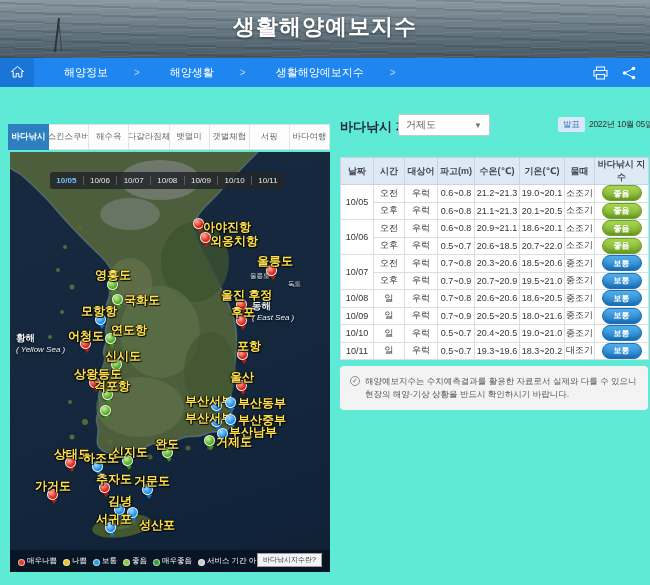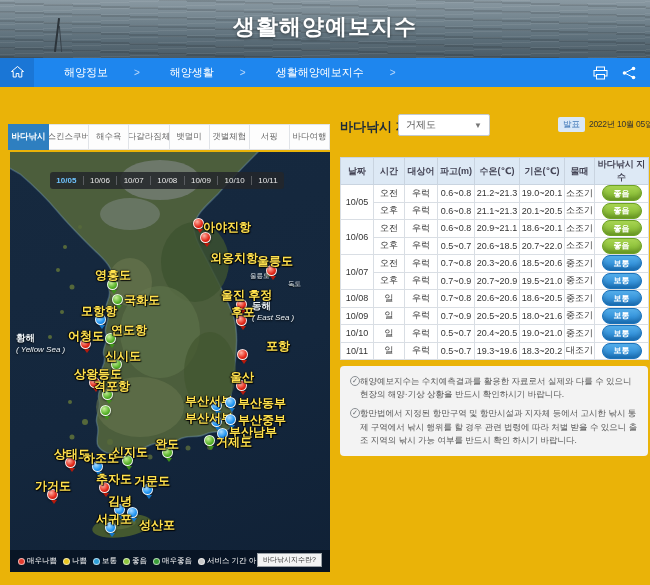--- a/index.html
+++ b/index.html
@@ -1,18 +1,18 @@
 <!DOCTYPE html>
 <html><head>
 <meta charset="utf-8">
 <style>
   * { margin:0; padding:0; box-sizing:border-box; }
   html,body { width:650px; height:585px; }
   body { font-family:"Liberation Sans","DejaVu Sans",sans-serif; background:#fff; }
-  #page { position:relative; width:650px; height:585px; overflow:hidden; background:#eab308; }
+  #page { position:relative; width:650px; height:585px; overflow:hidden; background:#5eead4; }
 
   
   .banner { position:absolute; left:0; top:0; width:650px; height:58px; overflow:hidden;
     background:
       repeating-linear-gradient(178deg, rgba(255,255,255,.07) 0 1px, rgba(0,0,0,0) 1px 6px),
       repeating-linear-gradient(2deg, rgba(0,0,0,.12) 0 2px, rgba(0,0,0,0) 2px 9px),
       linear-gradient(180deg,#8a99a2 0%,#72838d 35%,#5a6c77 70%,#4a5a64 100%); }
   .banner .rod { position:absolute; left:56px; top:18px; width:1.5px; height:34px; background:#2c343a; transform:rotate(7deg); }
   .banner .rod2 { position:absolute; left:60px; top:26px; width:1px; height:26px; background:#39424a; transform:rotate(-5deg); }
   .banner-title { position:absolute; left:0; top:12px; width:100%; text-align:center;
@@ -55,21 +55,21 @@
   .pin.blue:after { border-top:4px solid #1273c4; }
   .plabel { position:absolute; font-size:12px; font-weight:bold; color:#ffe14d; white-space:nowrap;
     text-shadow:1px 1px 1px #000,0 0 2px #000,-1px 0 1px #000; }
   .sea-name { position:absolute; color:#eef4f8; text-align:left; text-shadow:0 1px 2px #000; }
   .sea-name .kr { font-size:9.5px; font-weight:bold; }
   .sea-name .en { font-size:8px; font-style:italic; }
   .tiny-isl { position:absolute; color:#dfe8ef; font-size:6.5px; text-shadow:0 1px 1px #000; }
 
   .map-legend { position:absolute; left:0; bottom:0; width:320px; height:22px; background:rgba(6,18,32,.8);
     display:flex; align-items:center; gap:6px; padding-left:8px; }
-  .lg-item { display:flex; align-items:center; gap:2px; }
+  .lg-item { display:flex; align-items:flex-end; gap:2px; }
   .lg-dot { width:7px; height:7px; border-radius:50%; border:1px solid rgba(255,255,255,.6); }
   .lg-txt { color:#fff; font-size:7.5px; white-space:nowrap; }
   .map-info-btn { position:absolute; right:8px; bottom:5px; height:14px; padding:0 5px; background:#f4f4f4;
     border:1px solid #9aa0a6; font-size:7px; color:#333; display:flex; align-items:center; cursor:pointer; }
 
   
   .panel-head { position:absolute; left:340px; top:112px; width:308px; height:30px; }
   .panel-title { position:absolute; left:0; top:6px; font-size:13px; font-weight:bold; color:#1c2b3a; }
   .region-select { position:absolute; left:58px; top:2px; width:92px; height:22px; background:#fff;
     border:1px solid #c3c9d0; border-radius:2px; font-size:10px; color:#555; display:flex;
@@ -81,21 +81,21 @@
 
   table.idx { position:absolute; left:340px; top:157px; width:308px; border-collapse:collapse; table-layout:fixed; }
   table.idx th { background:#dde9f5; border:1px solid #c9d4e0; font-size:9px; color:#445; font-weight:bold; height:22px; }
   table.idx td { border:1px solid #d9dee4; font-size:9px; color:#333; text-align:center; height:17.5px; background:#fff; }
   .grade-badge { display:inline-block; min-width:40px; padding:1.5px 0; border-radius:8px; color:#fff;
     font-size:8px; font-weight:bold; box-shadow:inset 0 -3px 4px rgba(0,0,0,.18); cursor:default; }
   .grade-good { background:linear-gradient(180deg,#a8d552,#7cb32b); border:1px solid #6da224; }
   .grade-normal { background:linear-gradient(180deg,#54aeea,#1f80d0); border:1px solid #1a72bb; }
 
   .notes { position:absolute; left:340px; top:366px; width:308px; background:#f3f3f3; border-radius:4px; padding:9px 10px; }
-  .note { display:flex; font-size:8.5px; color:#555; line-height:1.55; margin-bottom:6px; }
+  .note { display:flex; gap:5px; font-size:8.5px; color:#555; line-height:1.55; margin-bottom:6px; }
   .note:last-child { margin-bottom:0; }
   .note .chk { flex:0 0 auto; width:10px; height:10px; border:1px solid #8a8f94; border-radius:50%; color:#6a6f74;
     font-size:7px; display:flex; align-items:center; justify-content:center; margin-top:1px; }
 </style>
 </head>
 <body>
 
 <div id="page">
 
   <div class="banner">
@@ -195,29 +195,29 @@
         <span class="d">10/09</span>
         <span class="bar"></span>
         <span class="d">10/10</span>
         <span class="bar"></span>
         <span class="d">10/11</span>
       </div>
     <div id="markers">
         <div class="pin red" style="left: 183px; top: 66px;"></div>
         <div class="plabel" style="left: 193px; top: 67px;">아야진항</div>
         <div class="pin red" style="left: 190px; top: 80px;"></div>
-        <div class="plabel" style="left: 200px; top: 98px; text-align: center;">외옹치항</div>
+        <div class="plabel" style="left: 200px; top: 81px; text-align: center;">외옹치항</div>
         <div class="pin red" style="left: 256px; top: 113px;"></div>
         <div class="plabel" style="left: 247px; top: 101px;">울릉도</div>
         <div class="pin red" style="left: 226px; top: 147px;"></div>
         <div class="plabel" style="left: 211px; top: 135px;">울진 후정</div>
         <div class="pin red" style="left: 226px; top: 163px;"></div>
         <div class="plabel" style="left: 221px; top: 152px;">후포</div>
         <div class="pin red" style="left: 227px; top: 197px;"></div>
-        <div class="plabel" style="left: 236px; top: 186px; padding-left: 20px;">포항</div>
+        <div class="plabel" style="left: 207px; top: 186px; padding-left: 20px;">포항</div>
         <div class="pin red" style="left: 226px; top: 228px;"></div>
         <div class="plabel" style="left: 220px; top: 217px;">울산</div>
         <div class="pin blue" style="left: 201px; top: 248px;"></div>
         <div class="plabel" style="left: 175px; top: 241px;">부산서부</div>
         <div class="pin blue" style="left: 215px; top: 245px;"></div>
         <div class="plabel" style="left: 228px; top: 243px;">부산동부</div>
         <div class="pin blue" style="left: 201px; top: 264px;"></div>
         <div class="plabel" style="left: 175px; top: 258px;">부산서부</div>
         <div class="pin blue" style="left: 215px; top: 262px;"></div>
         <div class="plabel" style="left: 228px; top: 260px;">부산중부</div>
@@ -439,19 +439,15 @@
           <td><span class="grade-badge grade-normal">보통</span></td>
         </tr>
       </tbody>
   </table>
 
   <div class="notes" id="notes">
       <div class="note">
         <span class="chk">✓</span>
         <span>해양예보지수는 수치예측결과를 활용한 자료로서 실제와 다를 수 있으니 현장의 해양·기상 상황을 반드시 확인하시기 바랍니다.</span>
       </div>
-      <div class="note">
-        <span class="chk">✓</span>
-        <span>항만법에서 지정된 항만구역 및 항만시설과 지자체 등에서 고시한 낚시 통제 구역에서 낚시 행위를 할 경우 관련 법령에 따라 처벌 받을 수 있으니 출조 지역의 낚시 가능 여부를 반드시 확인 하시기 바랍니다.</span>
-      </div>
     </div>
 
 </div>
 
 </body></html>

